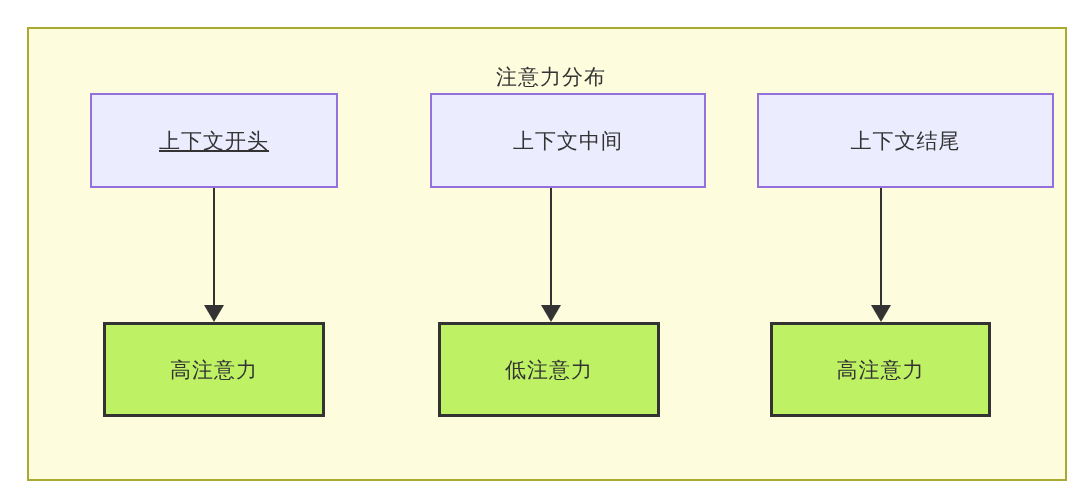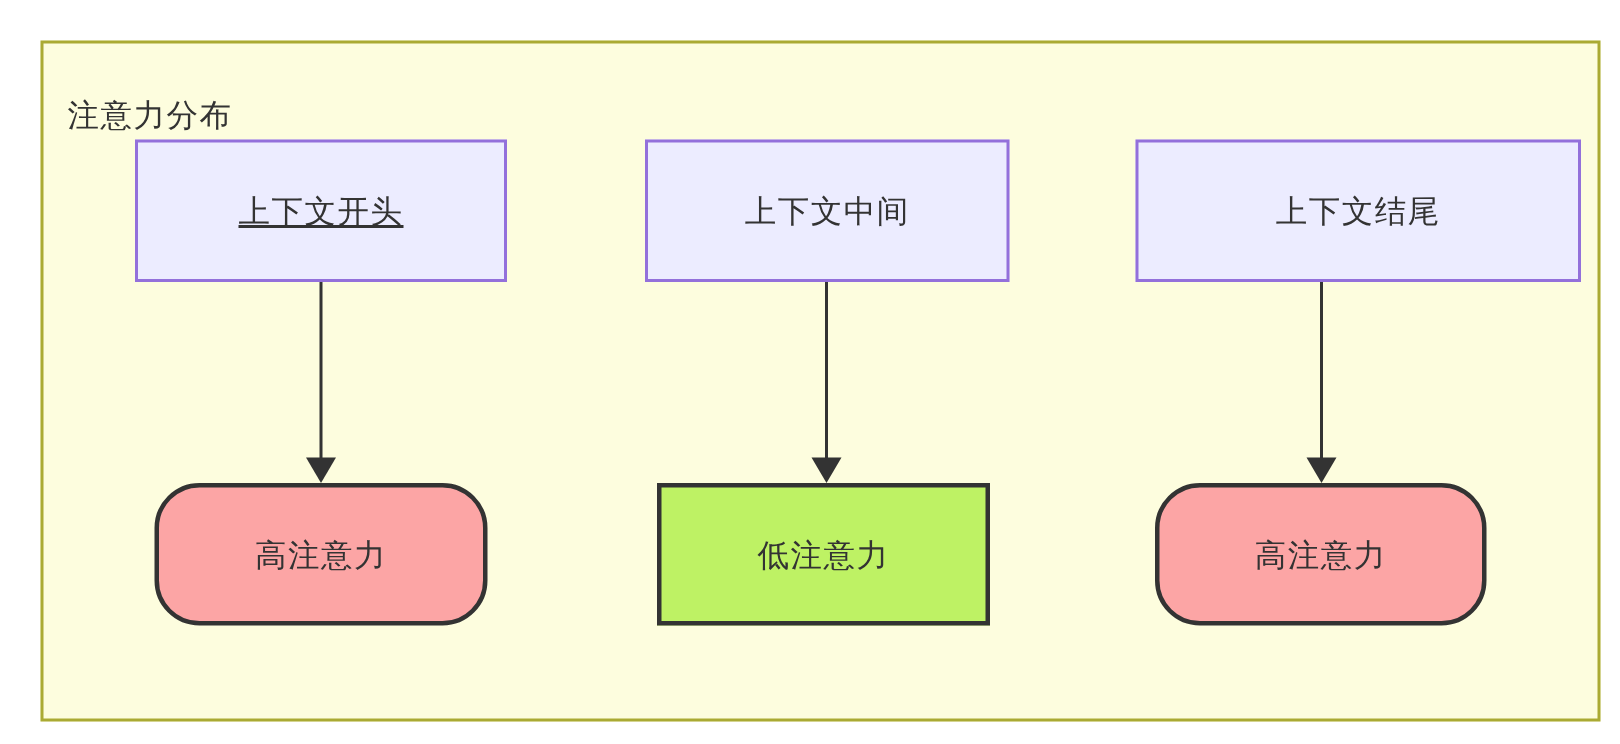--- a/index.html
+++ b/index.html
@@ -12,22 +12,23 @@
   }
   .container {
     position: absolute;
     left: 27px; top: 27px;
     width: 1040px; height: 454px;
     background: #FDFDDE;
     border: 2px solid #AAAA33;
   }
   .diagram-title {
     position: absolute;
-    left: 16px; top: 34px;
+    left: 4px; top: 34px;
     width: 100%;
+    text-align: center;
     font-size: 21px;
     letter-spacing: 1px;
     color: #333333;
   }
   .node {
     position: absolute;
     display: flex;
     align-items: center;
     justify-content: center;
     font-size: 21px;
@@ -37,25 +38,25 @@
   }
   .node.source {
     top: 93px;
     background: #ECECFF;
     border: 2px solid #9370DB;
   }
   .node.target {
     top: 322px;
     border: 3px solid #333333;
   }
-  .node.level-high { background: #fca5a5; border-radius: 30px; }
+  .node.level-high { background: #bef264; }
   .node.level-low  { background: #bef264; }
 
   .src-1 { left: 90px;  width: 248px; text-decoration: underline; }
-  .src-2 { left: 430px; width: 243px; }
+  .src-2 { left: 430px; width: 276px; }
   .src-3 { left: 757px; width: 297px; }
   .tgt-1 { left: 103px; width: 222px; }
   .tgt-2 { left: 438px; width: 222px; }
   .tgt-3 { left: 770px; width: 221px; }
 
   .arrow {
     position: absolute;
     top: 188px;
     width: 20px;
     height: 134px;

